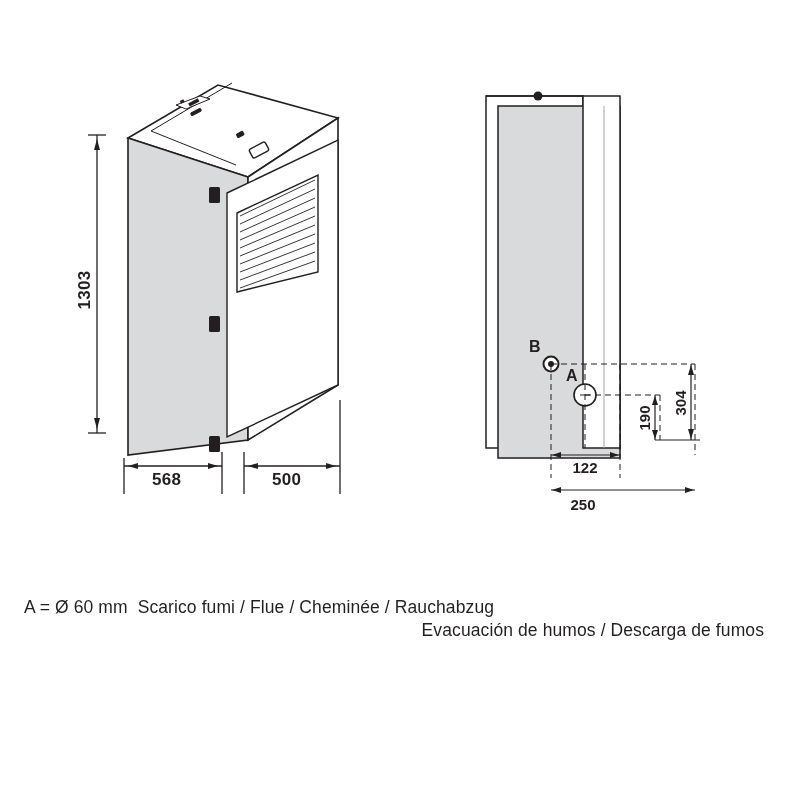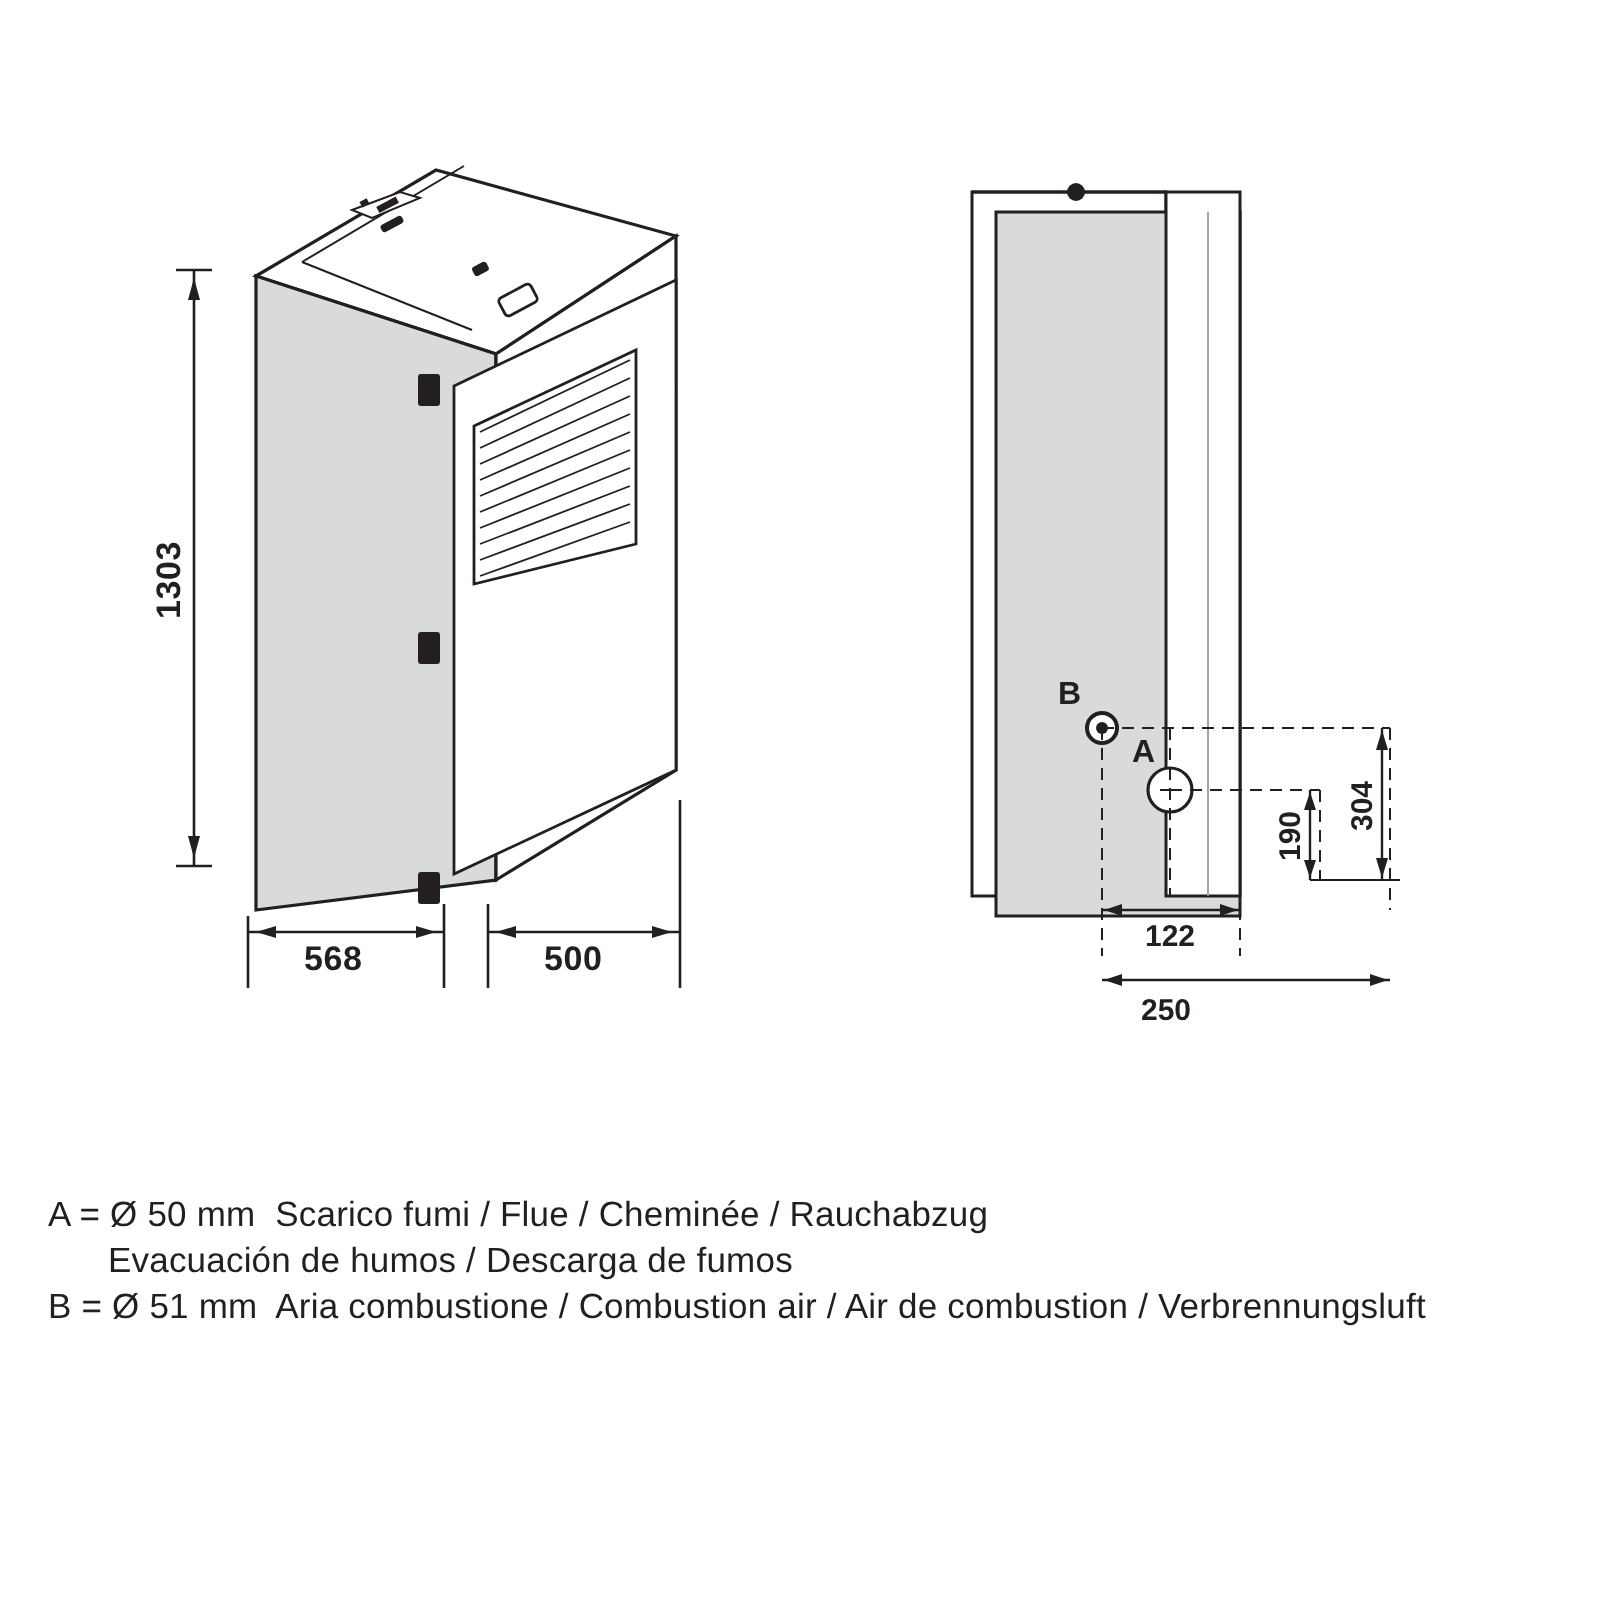--- a/index.html
+++ b/index.html
@@ -36,20 +36,21 @@
   .legend-line {
     font-family: "Liberation Sans", sans-serif;
     font-size: 17.5px;
     line-height: 23px;
     color: #231f20;
     white-space: pre;
     letter-spacing: 0.1px;
   }
   .legend-line.indent {
     padding-left: 30px;
+    text-align: right;
   }
   text {
     font-family: "Liberation Sans", sans-serif;
     fill: #231f20;
   }
   .dim-label {
     font-size: 17px;
     font-weight: bold;
     letter-spacing: 0.3px;
   }
@@ -201,18 +202,17 @@
       <g>
         <line x1="551" y1="490" x2="695" y2="490" stroke="#231f20" stroke-width="1.2"></line>
         <polygon points="552,490 561,487 561,493" fill="#231f20"></polygon>
         <polygon points="694,490 685,487 685,493" fill="#231f20"></polygon>
         <text class="dim-label-sm" x="583" y="510" text-anchor="middle">250</text>
       </g>
     </g>
   </svg>
 
   <div class="legend">
-    <div class="legend-line">A = Ø 50 mm  Scarico fumi / Flue / Cheminée / Rauchabzug</div>
+    <div class="legend-line">A = Ø 60 mm  Scarico fumi / Flue / Cheminée / Rauchabzug</div>
     <div class="legend-line indent">Evacuación de humos / Descarga de fumos</div>
-    <div class="legend-line">B = Ø 51 mm  Aria combustione / Combustion air / Air de combustion / Verbrennungsluft</div>
   </div>
 
 </div>
 
 </body></html>

